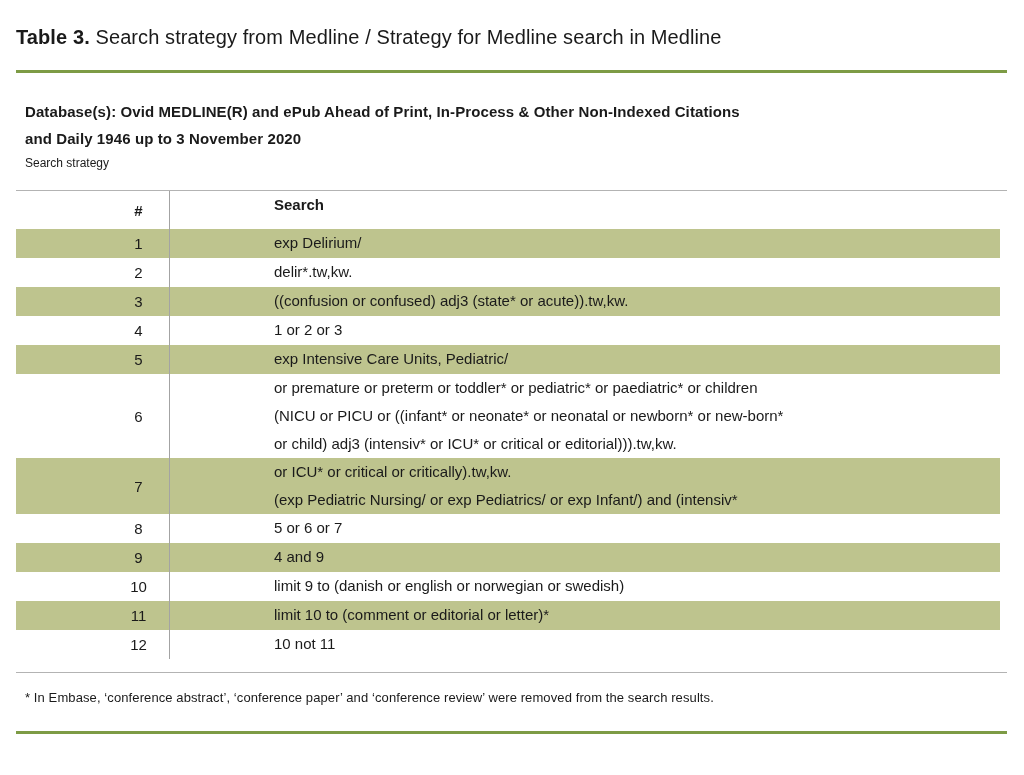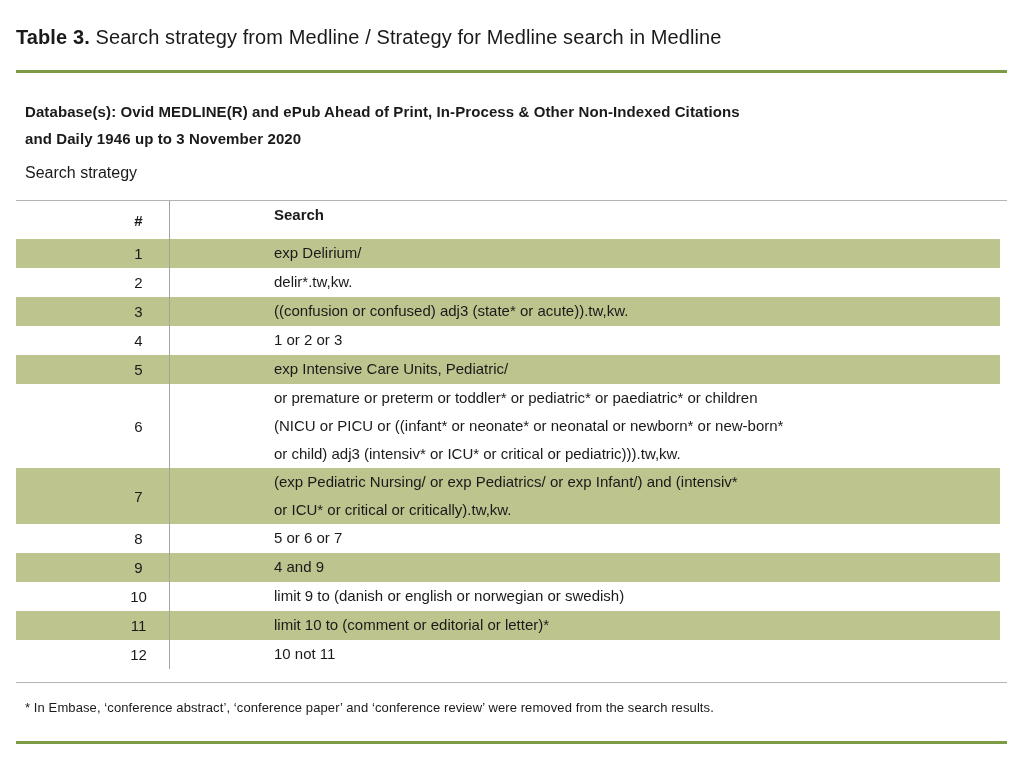--- a/index.html
+++ b/index.html
@@ -19,21 +19,21 @@
   .page{padding:25px 16px 0 16px;width:956px;}
 
   .title{font-size:20px;line-height:25px;font-weight:normal;letter-spacing:.1px;}
   .title .bold{font-weight:bold;}
 
   .rule-green{height:3px;background:var(--rule-green);width:991px;margin-top:20px;}
   .rule-gray{height:1px;background:var(--rule-gray);width:991px;}
 
   .dbblock{margin-top:25px;padding-left:9px;}
   .db-line{font-size:15px;font-weight:bold;line-height:27px;letter-spacing:.1px;}
-  .strategy{font-size:16px;line-height:20px;margin-top:11px;padding-left:9px;}
+  .strategy{font-size:12px;line-height:20px;margin-top:1px;padding-left:9px;}
   .pre-table-rule{margin-top:17px;}
 
   .table{width:984px;}
   .row{display:flex;min-height:29px;}
   .header-row{min-height:38px;}
   .col-num{
     flex:0 0 154px;
     display:flex;align-items:center;justify-content:center;
     padding-left:92px;
     border-right:1px solid var(--divider);
@@ -107,28 +107,28 @@
         <div class="col-num">5</div>
         <div class="col-search">
           <div class="line">exp Intensive Care Units, Pediatric/</div>
         </div>
       </div>
       <div class="row body-row">
         <div class="col-num">6</div>
         <div class="col-search">
           <div class="line">or premature or preterm or toddler* or pediatric* or paediatric* or children</div>
           <div class="line">(NICU or PICU or ((infant* or neonate* or neonatal or newborn* or new-born*</div>
-          <div class="line">or child) adj3 (intensiv* or ICU* or critical or pediatric))).tw,kw.</div>
+          <div class="line">or child) adj3 (intensiv* or ICU* or critical or editorial))).tw,kw.</div>
         </div>
       </div>
       <div class="row body-row shaded">
         <div class="col-num">7</div>
         <div class="col-search">
+          <div class="line">or ICU* or critical or critically).tw,kw.</div>
           <div class="line">(exp Pediatric Nursing/ or exp Pediatrics/ or exp Infant/) and (intensiv*</div>
-          <div class="line">or ICU* or critical or critically).tw,kw.</div>
         </div>
       </div>
       <div class="row body-row">
         <div class="col-num">8</div>
         <div class="col-search">
           <div class="line">5 or 6 or 7</div>
         </div>
       </div>
       <div class="row body-row shaded">
         <div class="col-num">9</div>

